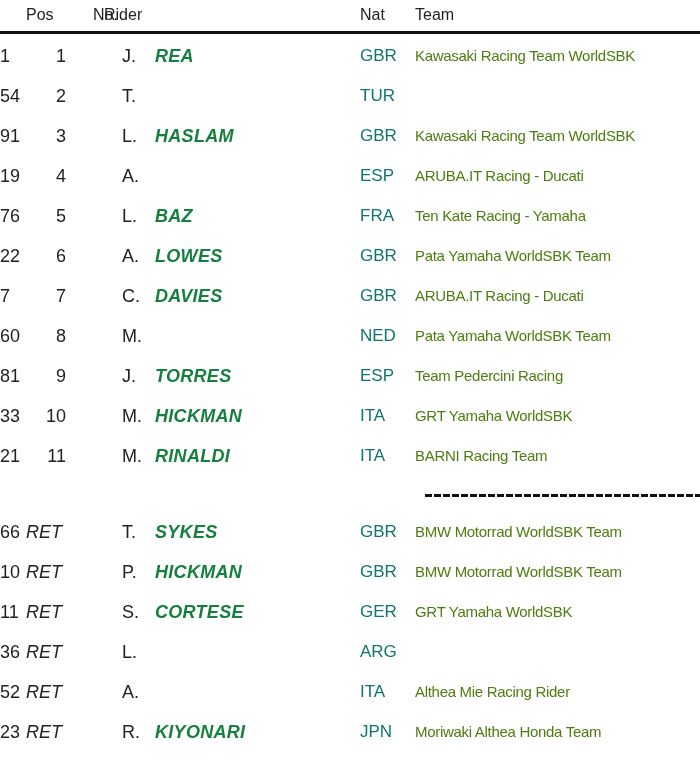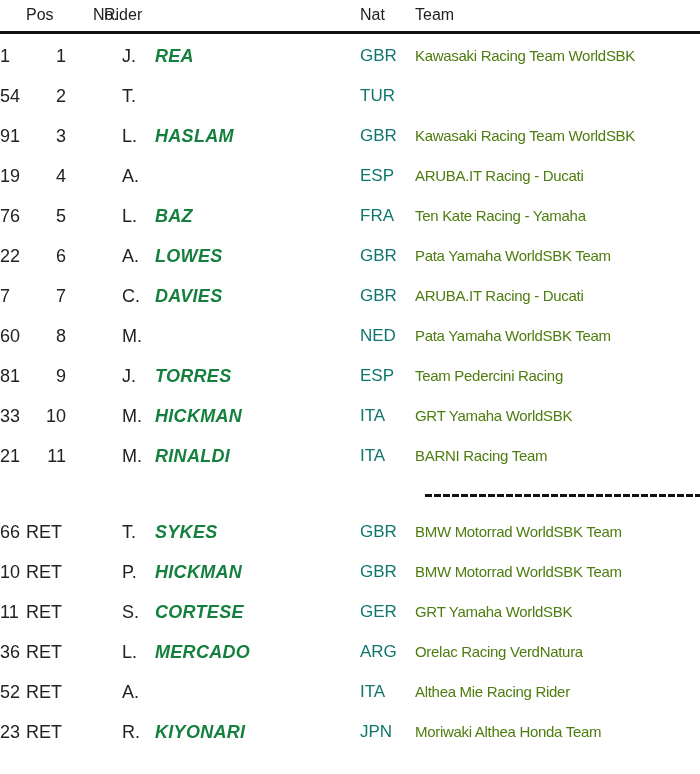--- a/index.html
+++ b/index.html
@@ -8,21 +8,21 @@
       font-family: "Liberation Sans", sans-serif; color: #222;
     }
     .hdr { position: absolute; top: 6px; font-size: 16px; color: #222; }
     .rule { position: absolute; left: 0; top: 31px; width: 700px; height: 3px; background: #111; }
     .row { position: absolute; left: 0; width: 700px; height: 24px; font-size: 18px; line-height: 24px; }
     .pos { position: absolute; right: 634px; text-align: right; color: #222; }
     .init { position: absolute; left: 122px; color: #222; }
     .surname { position: absolute; left: 155px; font-weight: bold; color: #15803d; letter-spacing: 0.3px; font-style: italic; }
     .nat { position: absolute; left: 360px; font-size: 17px; color: #0f766e; }
     .team { position: absolute; left: 415px; font-size: 15px; color: #4d7c0f; letter-spacing: -0.3px; }
-    .ret .pos { right: auto; left: 26px; text-align: left; }
+    .ret .pos { right: auto; left: 26px; text-align: left; font-style: italic; }
     .dash {
       position: absolute; left: 425px; top: 494px; width: 275px; height: 3px;
       background: repeating-linear-gradient(90deg, #111 0 7px, transparent 7px 9px);
     }
   </style>
 </head>
 <body>
 
 <div>
   <div>
@@ -45,17 +45,17 @@
       <div class="row" style="top: 324px;"><span class="pos">8</span><span class="no">60</span><span class="init">M.</span><span class="nat">NED</span><span class="team">Pata Yamaha WorldSBK Team</span></div>
       <div class="row" style="top: 364px;"><span class="pos">9</span><span class="no">81</span><span class="init">J.</span><span class="surname">TORRES</span><span class="nat">ESP</span><span class="team">Team Pedercini Racing</span></div>
       <div class="row" style="top: 404px;"><span class="pos">10</span><span class="no">33</span><span class="init">M.</span><span class="surname">HICKMAN</span><span class="nat">ITA</span><span class="team">GRT Yamaha WorldSBK</span></div>
       <div class="row" style="top: 444px;"><span class="pos">11</span><span class="no">21</span><span class="init">M.</span><span class="surname">RINALDI</span><span class="nat">ITA</span><span class="team">BARNI Racing Team</span></div>
     </div>
   <div class="dash"></div>
   <div id="retired-rows">
       <div class="row ret" style="top: 520px;"><span class="pos">RET</span><span class="no">66</span><span class="init">T.</span><span class="surname">SYKES</span><span class="nat">GBR</span><span class="team">BMW Motorrad WorldSBK Team</span></div>
       <div class="row ret" style="top: 560px;"><span class="pos">RET</span><span class="no">10</span><span class="init">P.</span><span class="surname">HICKMAN</span><span class="nat">GBR</span><span class="team">BMW Motorrad WorldSBK Team</span></div>
       <div class="row ret" style="top: 600px;"><span class="pos">RET</span><span class="no">11</span><span class="init">S.</span><span class="surname">CORTESE</span><span class="nat">GER</span><span class="team">GRT Yamaha WorldSBK</span></div>
-      <div class="row ret" style="top: 640px;"><span class="pos">RET</span><span class="no">36</span><span class="init">L.</span><span class="surname">MERCADO</span><span class="nat">ARG</span><span class="team">Orelac Racing VerdNatura</span></div>
+      <div class="row ret" style="top: 640px;"><span class="pos">RET</span><span class="no">36</span><span class="init">L.</span><span class="nat">ARG</span></div>
       <div class="row ret" style="top: 680px;"><span class="pos">RET</span><span class="no">52</span><span class="init">A.</span><span class="nat">ITA</span><span class="team">Althea Mie Racing Rider</span></div>
       <div class="row ret" style="top: 720px;"><span class="pos">RET</span><span class="no">23</span><span class="init">R.</span><span class="surname">KIYONARI</span><span class="nat">JPN</span><span class="team">Moriwaki Althea Honda Team</span></div>
     </div>
 </div>
 
 </body></html>

